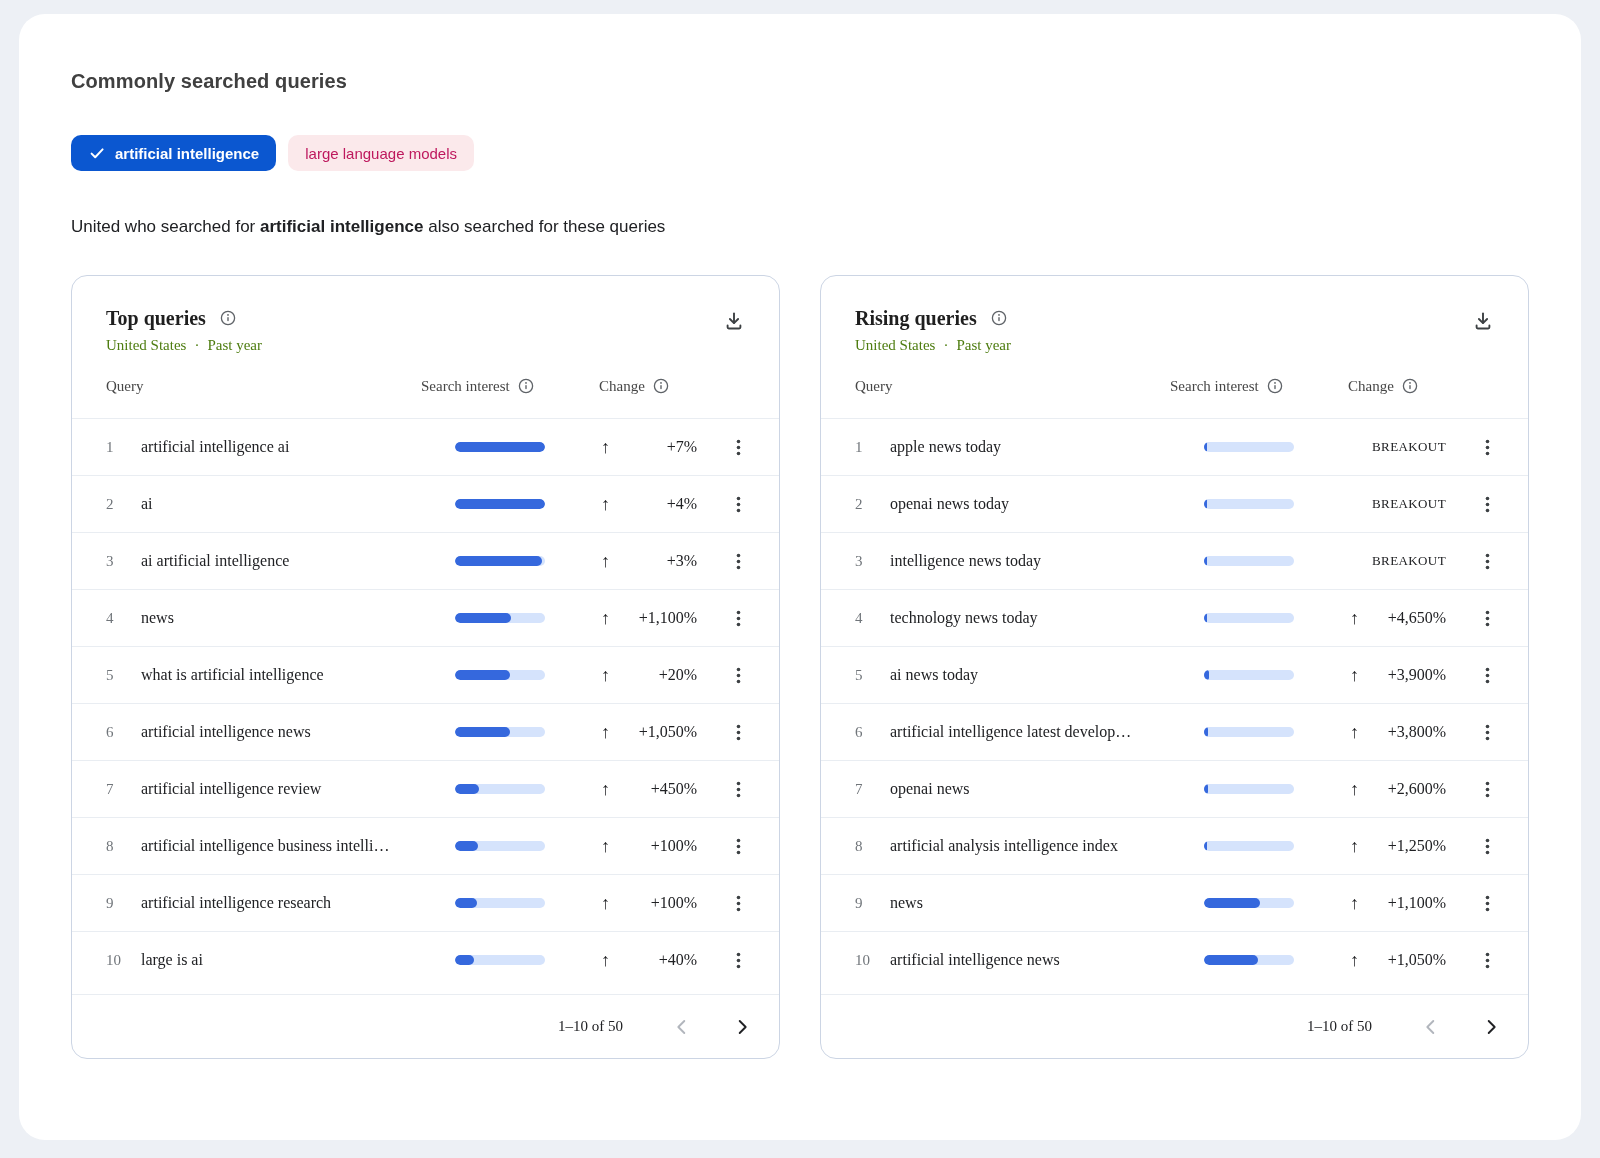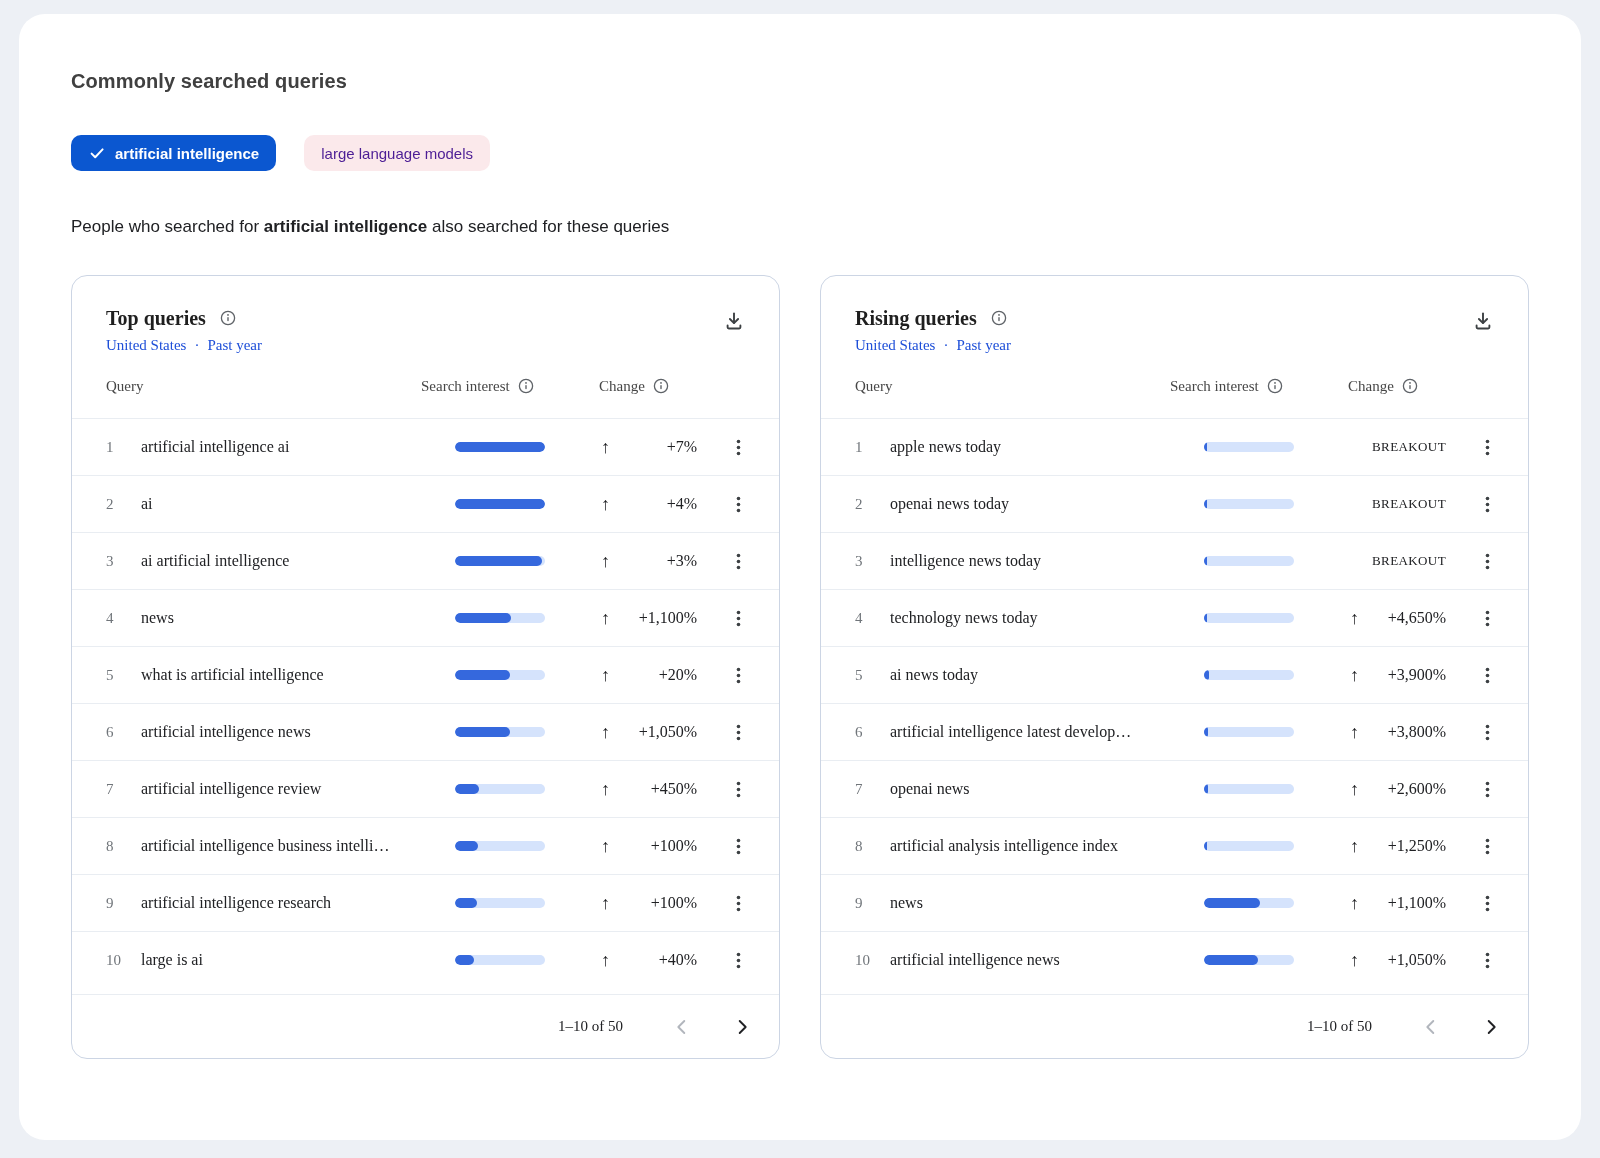--- a/index.html
+++ b/index.html
@@ -30,21 +30,21 @@
     align-items: center;
     gap: 9px;
     padding: 0 17px;
     border-radius: 10px;
     font-size: 15px;
     cursor: pointer;
     border: none;
     font-family: inherit;
   }
   .chip.selected { background: #0b57d0; color: #ffffff; font-weight: 600; }
-  .chip.unselected { background: #fbe9eb; color: #4c1d95; font-weight: 400; margin-left: 16px; }
+  .chip.unselected { background: #fbe9eb; color: #be185d; font-weight: 400; }
   .description { margin-top: 46px; font-size: 17px; color: #202124; }
   .description strong { font-weight: 700; }
   .cards-row { display: flex; gap: 40px; margin-top: 38px; font-family: Liberation Serif, serif; }
   .query-card {
     flex: 1;
     height: 784px;
     border: 1px solid #ccd5e4;
     border-radius: 16px;
     background: #fff;
     display: flex;
@@ -52,21 +52,21 @@
     overflow: hidden;
   }
   .card-head {
     display: flex;
     justify-content: space-between;
     align-items: flex-start;
     padding: 30px 30px 0 34px;
   }
   .card-title-line { display: flex; align-items: center; gap: 10px; }
   .card-title { font-size: 20px; font-weight: 600; color: #1f1f1f; }
-  .card-subtitle { margin-top: 7px; font-size: 15px; color: #1d4ed8; display: flex; gap: 8px; }
+  .card-subtitle { margin-top: 7px; font-size: 15px; color: #4d7c0f; display: flex; gap: 8px; }
   .icon-btn {
     background: none; border: none; cursor: pointer; padding: 4px;
     display: inline-flex; align-items: center; justify-content: center;
   }
   .col-header {
     display: flex;
     align-items: center;
     padding: 0 34px;
     height: 64px;
     font-size: 15px;
@@ -144,21 +144,21 @@
             <path d="M3.6 9.6l3.6 3.6L14.6 5.4" fill="none" stroke="#ffffff" stroke-width="2" stroke-linecap="round" stroke-linejoin="round"></path>
           </svg>
       </span>
       <span>artificial intelligence</span>
     </button>
     <button class="chip unselected">
       <span>large language models</span>
     </button>
   </div>
 
-  <p class="description"><span>People who searched for </span><strong>artificial intelligence</strong><span> also searched for these queries</span></p>
+  <p class="description"><span>United who searched for </span><strong>artificial intelligence</strong><span> also searched for these queries</span></p>
 
   <div class="cards-row">
 
     <section class="query-card">
       <div class="card-head">
         <div>
           <div class="card-title-line">
             <span class="card-title">Top queries</span>
             <span class="icon-btn">
                 <svg width="16" height="16" viewBox="0 0 16 16">

